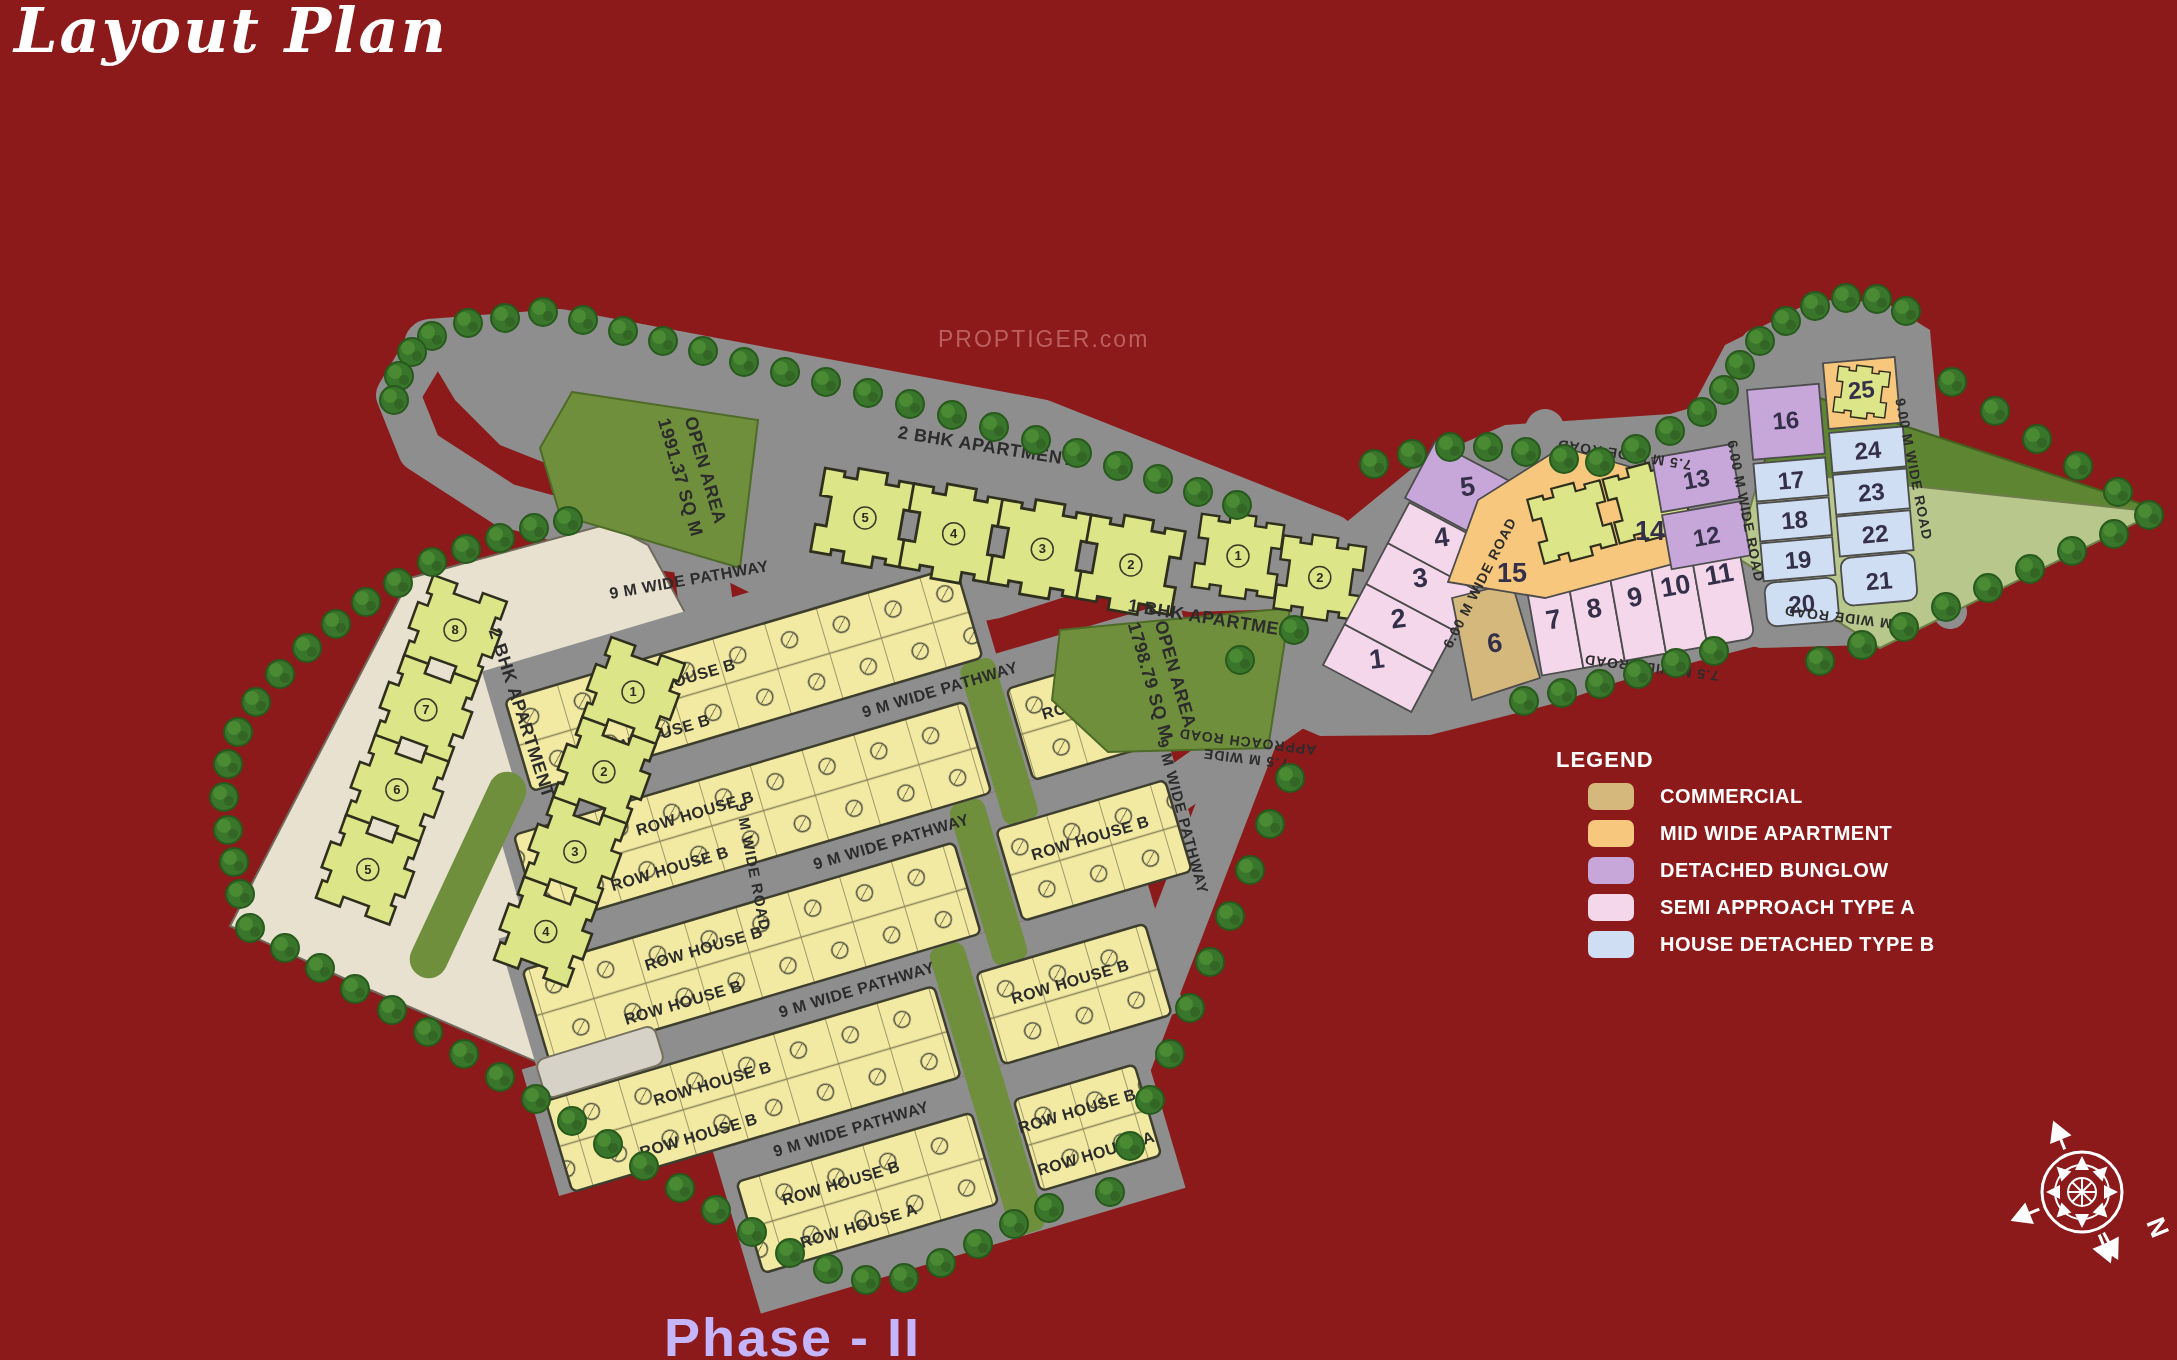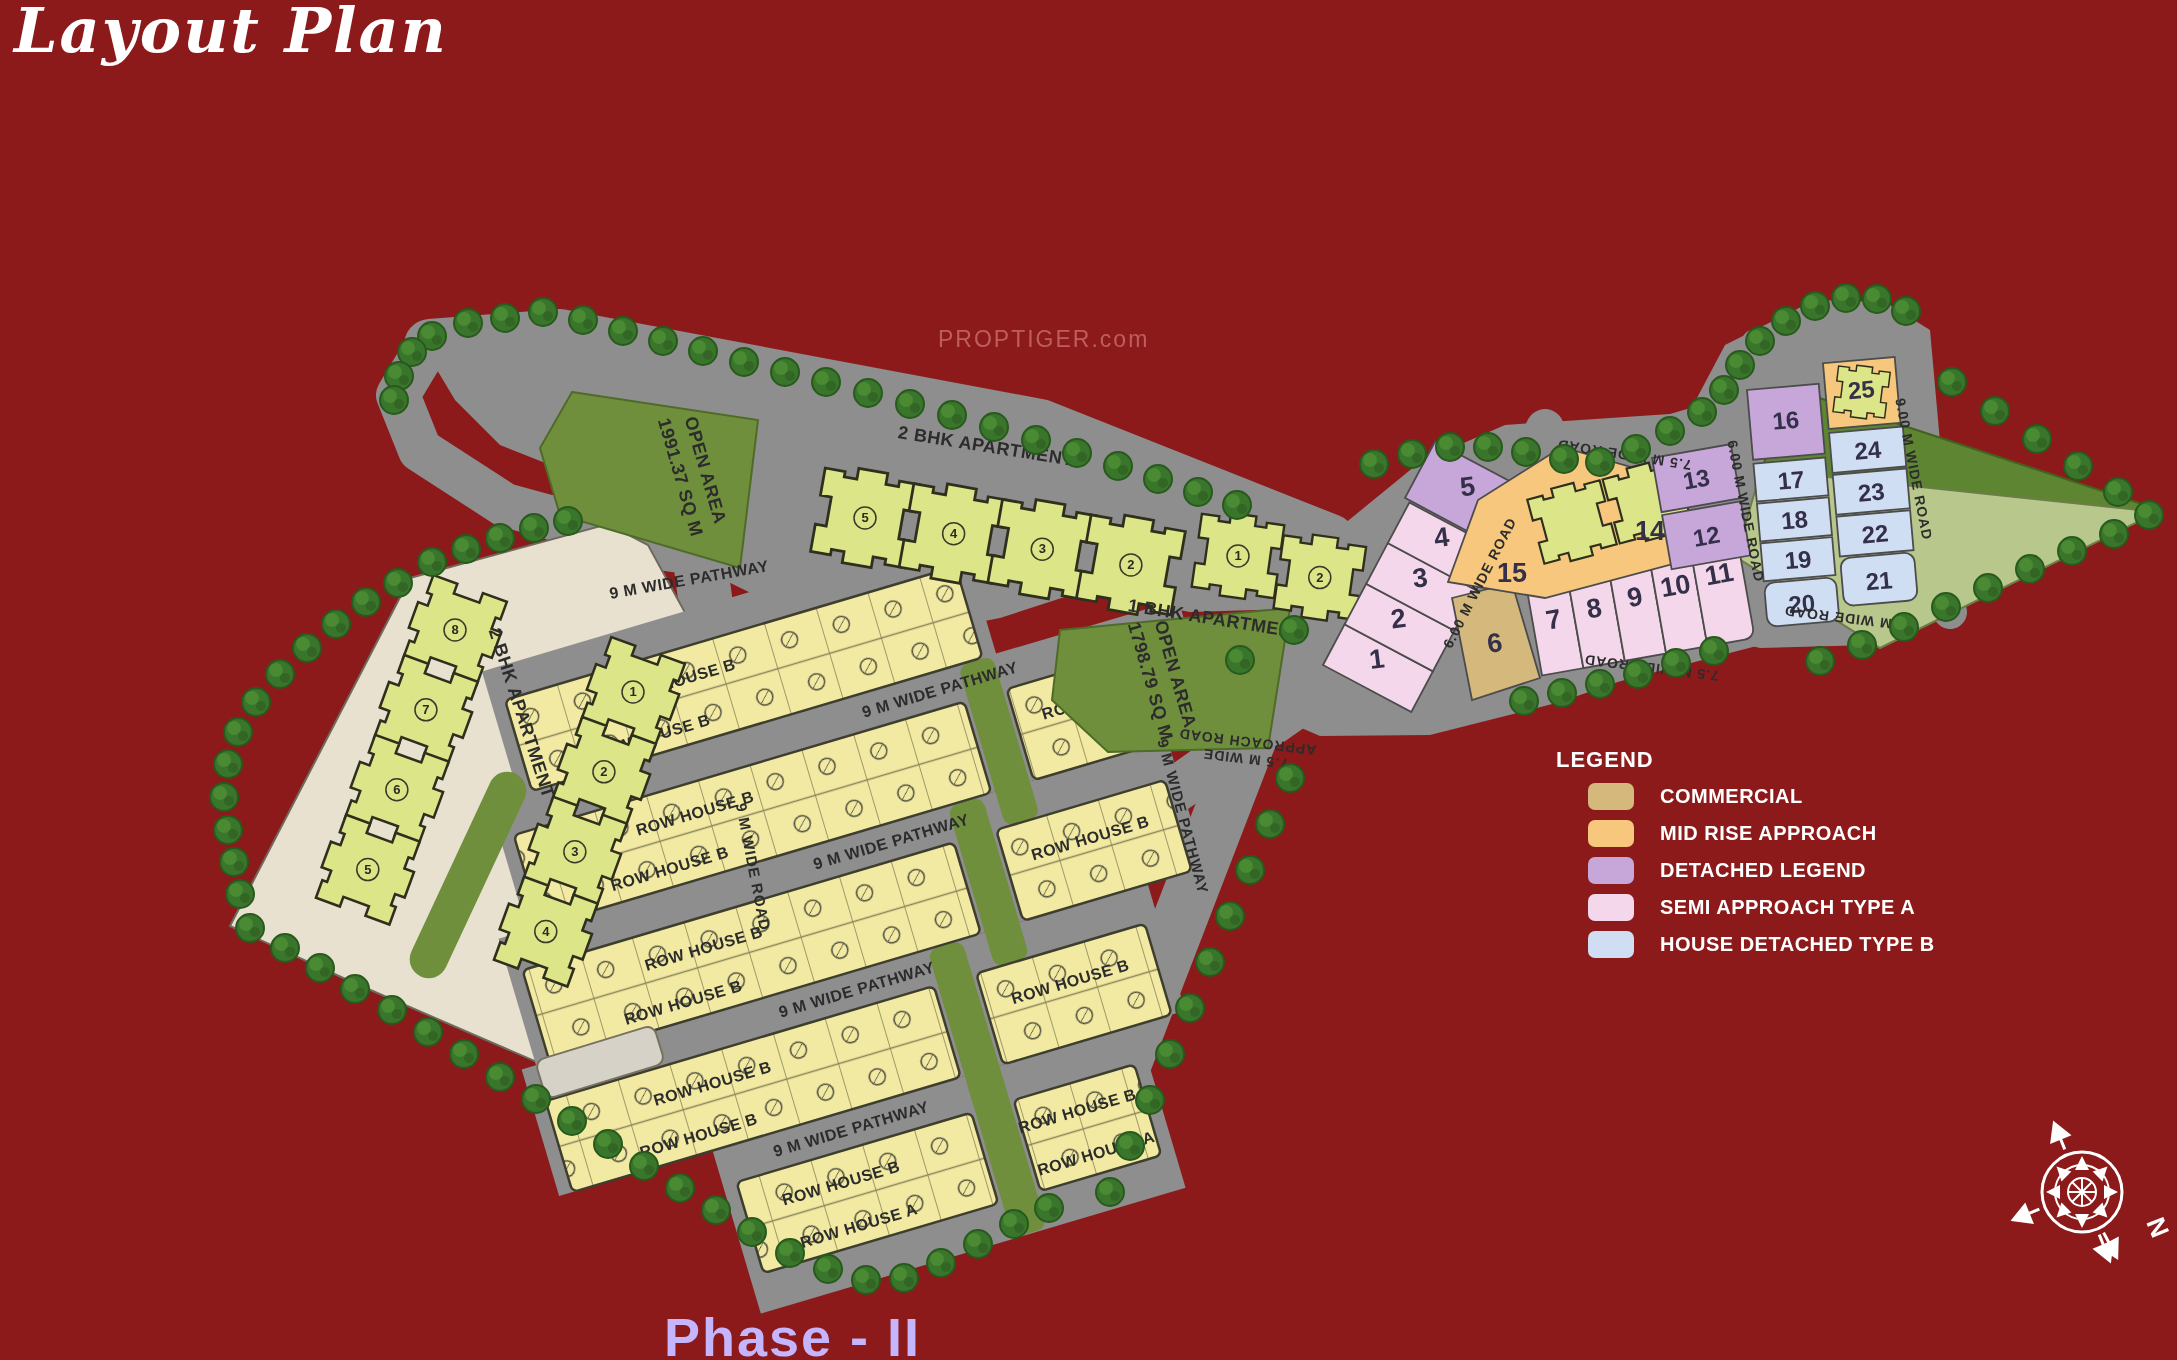--- a/index.html
+++ b/index.html
@@ -491,25 +491,25 @@
 <div class="wm">PROPTIGER.com</div>
 
 <div id="legend">
   <div class="lg">LEGEND</div>
   <div class="lrow">
     <div class="sw" style="background: rgb(213, 184, 124);"></div>
     <span>COMMERCIAL</span>
   </div>
   <div class="lrow">
     <div class="sw" style="background: rgb(246, 199, 125);"></div>
-    <span>MID RISE APPROACH</span>
+    <span>MID WIDE APARTMENT</span>
   </div>
   <div class="lrow">
     <div class="sw" style="background: rgb(199, 166, 218);"></div>
-    <span>DETACHED LEGEND</span>
+    <span>DETACHED BUNGLOW</span>
   </div>
   <div class="lrow">
     <div class="sw" style="background: rgb(245, 215, 235);"></div>
     <span>SEMI APPROACH TYPE A</span>
   </div>
   <div class="lrow">
     <div class="sw" style="background: rgb(207, 222, 242);"></div>
     <span>HOUSE DETACHED TYPE B</span>
   </div>
 </div>

